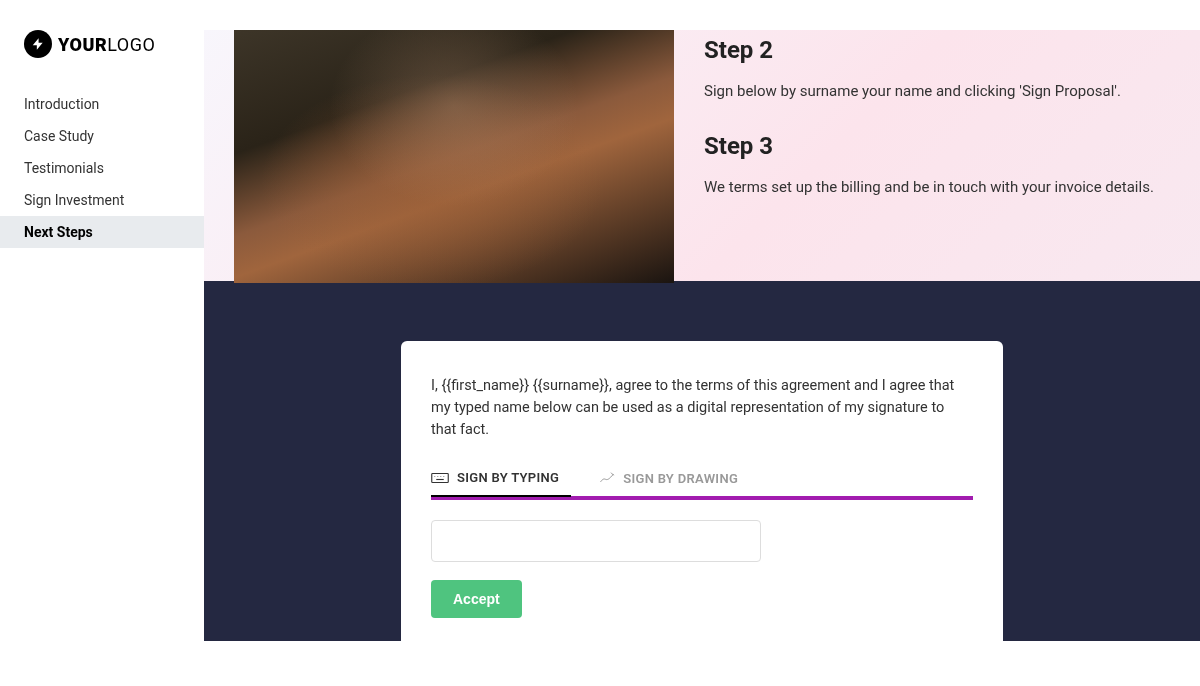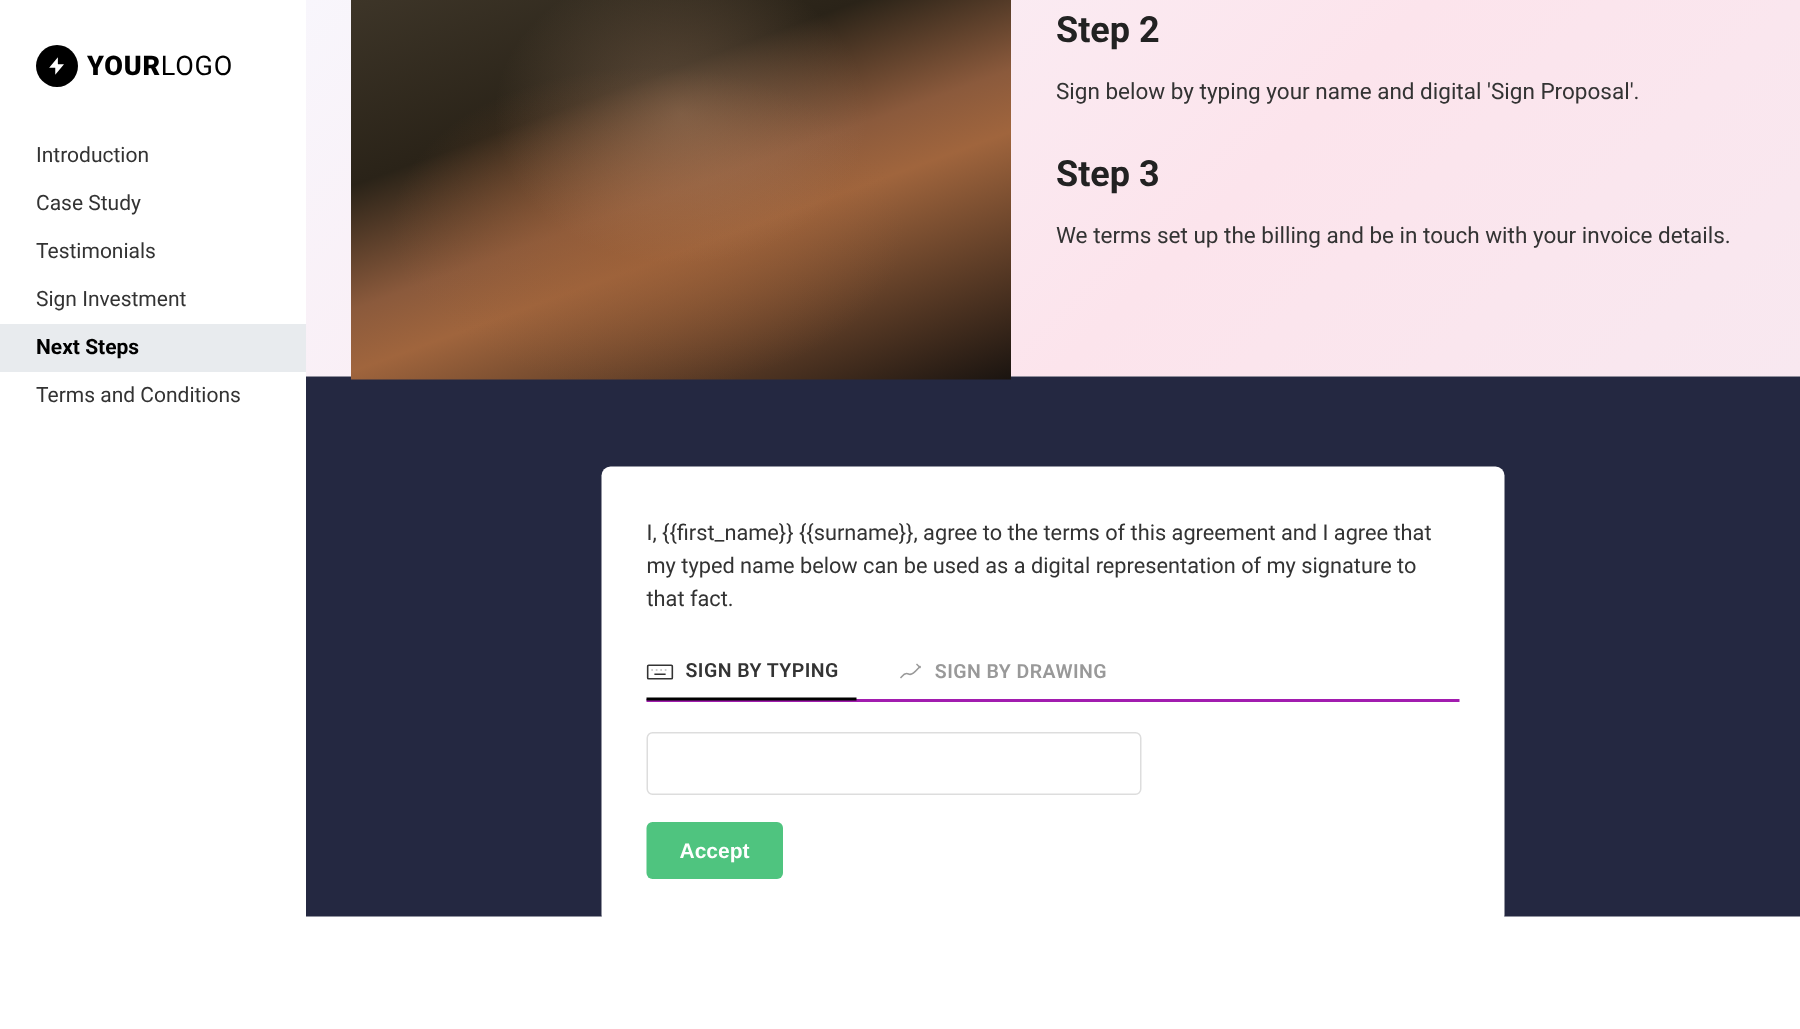--- a/index.html
+++ b/index.html
@@ -63,20 +63,21 @@
       flex: 1;
       position: relative;
       overflow: hidden;
     }
     .gradient-section {
       background: linear-gradient(135deg, #f8f6fc 0%, #fce4ec 60%, #f8e8f0 100%);
       padding: 0 30px 40px 30px;
       display: flex;
       gap: 30px;
       height: 251px;
+      margin-top: 30px;
     }
     .image-box {
       width: 440px;
       height: 253px;
       background: linear-gradient(160deg, #3d3528 0%, #2a2318 30%, #8b5a3c 50%, #a0653d 60%, #1a1410 100%);
       position: relative;
       overflow: hidden;
       flex-shrink: 0;
     }
     .image-overlay {
@@ -116,21 +117,21 @@
       padding: 34px 30px 30px 30px;
     }
     .agreement-text {
       font-size: 14.5px;
       color: #333;
       line-height: 1.5;
       margin-bottom: 22px;
     }
     .sign-tabs {
       display: flex;
-      border-bottom: 2px solid #a21caf;
+      border-bottom: 4px solid #a21caf;
       margin-bottom: 20px;
     }
     .sign-tab {
       display: flex;
       align-items: center;
       gap: 8px;
       padding: 8px 12px 10px 0;
       margin-right: 28px;
       font-size: 13px;
       font-weight: 600;
@@ -187,32 +188,31 @@
     <div class="logo-text">
       <span class="logo-bold">YOUR</span><span class="logo-light">LOGO</span>
     </div>
   </div>
   <ul class="nav-list">
     <li class="nav-item">Introduction</li>
     <li class="nav-item">Case Study</li>
     <li class="nav-item">Testimonials</li>
     <li class="nav-item">Sign Investment</li>
     <li class="nav-item active">Next Steps</li>
-    <li class="nav-item">Terms and Conditions</li>
   </ul>
 </aside>
 
 <main class="main-content">
   <section class="gradient-section">
     <div class="image-box">
       <div class="image-overlay"></div>
     </div>
     <div class="steps-content">
       <h2 class="step-heading">Step 2</h2>
-      <p class="step-text">Sign below by typing your name and digital 'Sign Proposal'.</p>
+      <p class="step-text">Sign below by surname your name and clicking 'Sign Proposal'.</p>
       <h2 class="step-heading">Step 3</h2>
       <p class="step-text">We terms set up the billing and be in touch with your invoice details.</p>
     </div>
   </section>
 
   <section class="dark-section">
     <div class="signature-card">
       <p class="agreement-text">I, {{first_name}} {{surname}}, agree to the terms of this agreement and I agree that my typed name below can be used as a digital representation of my signature to that fact.</p>
       
       <div class="sign-tabs">

